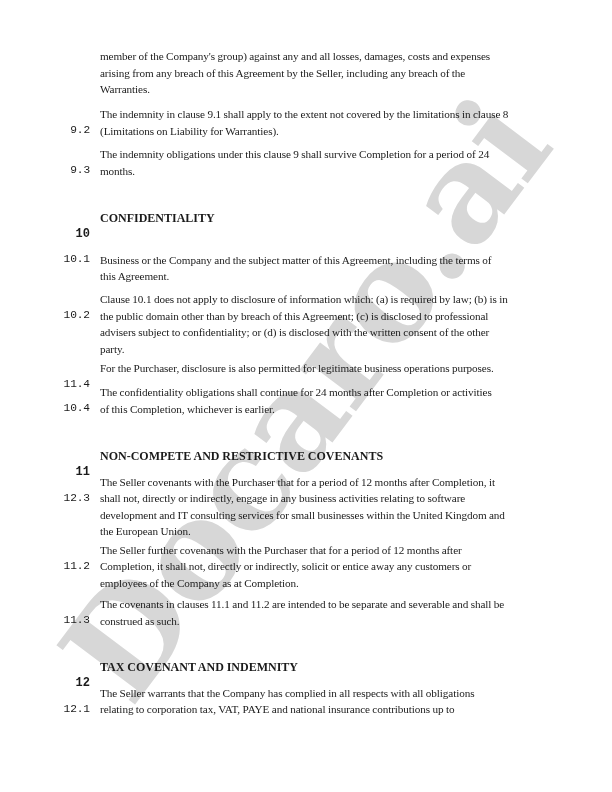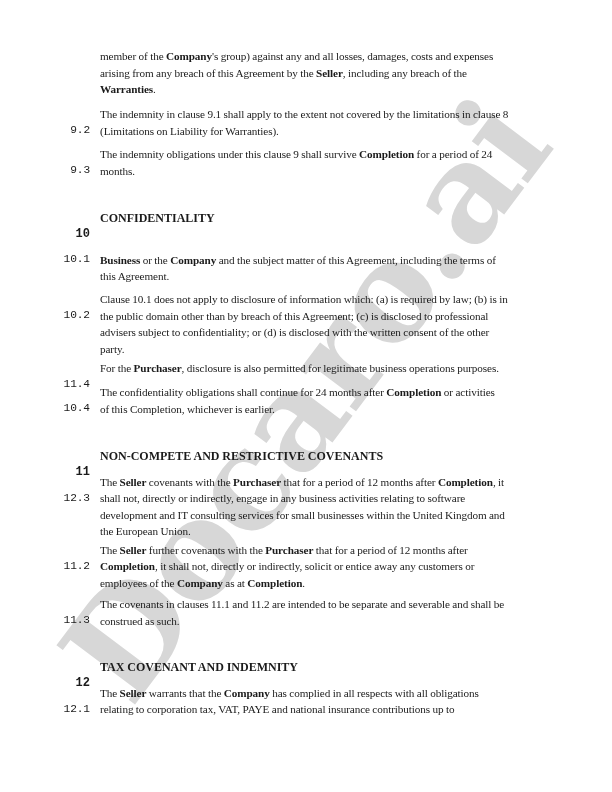--- a/index.html
+++ b/index.html
@@ -30,21 +30,21 @@
     position:absolute;left:28px;top:16px;width:62px;
     text-align:right;letter-spacing:-0.1px;font-family:Liberation Mono, monospace;
   }
   .block .btext{
     position:absolute;left:100px;top:0;width:498px;
     letter-spacing:-0.1px;
     word-spacing:-0.2px;
   }
   .block.heading{font-size:12px;}
   .block.heading .num,.block.heading .btext{font-weight:bold;letter-spacing:0;}
-  .btext b{font-weight:bold;}
+  .btext b{font-weight:normal;}
 </style>
 </head>
 <body>
 
 <div class="page">
   <div class="watermark">Docaro.ai</div>
   <div class="doc">
       <div class="block" style="top: 48px;">
         <span class="num"></span>
         <div class="btext"><span>member of the </span><b>Company</b><span>'s group) against any and all losses, damages, costs and expenses</span><br><span>arising from any breach of this Agreement by the </span><b>Seller</b><span>, including any breach of the</span><br><b>Warranties</b><span>.</span></div>

